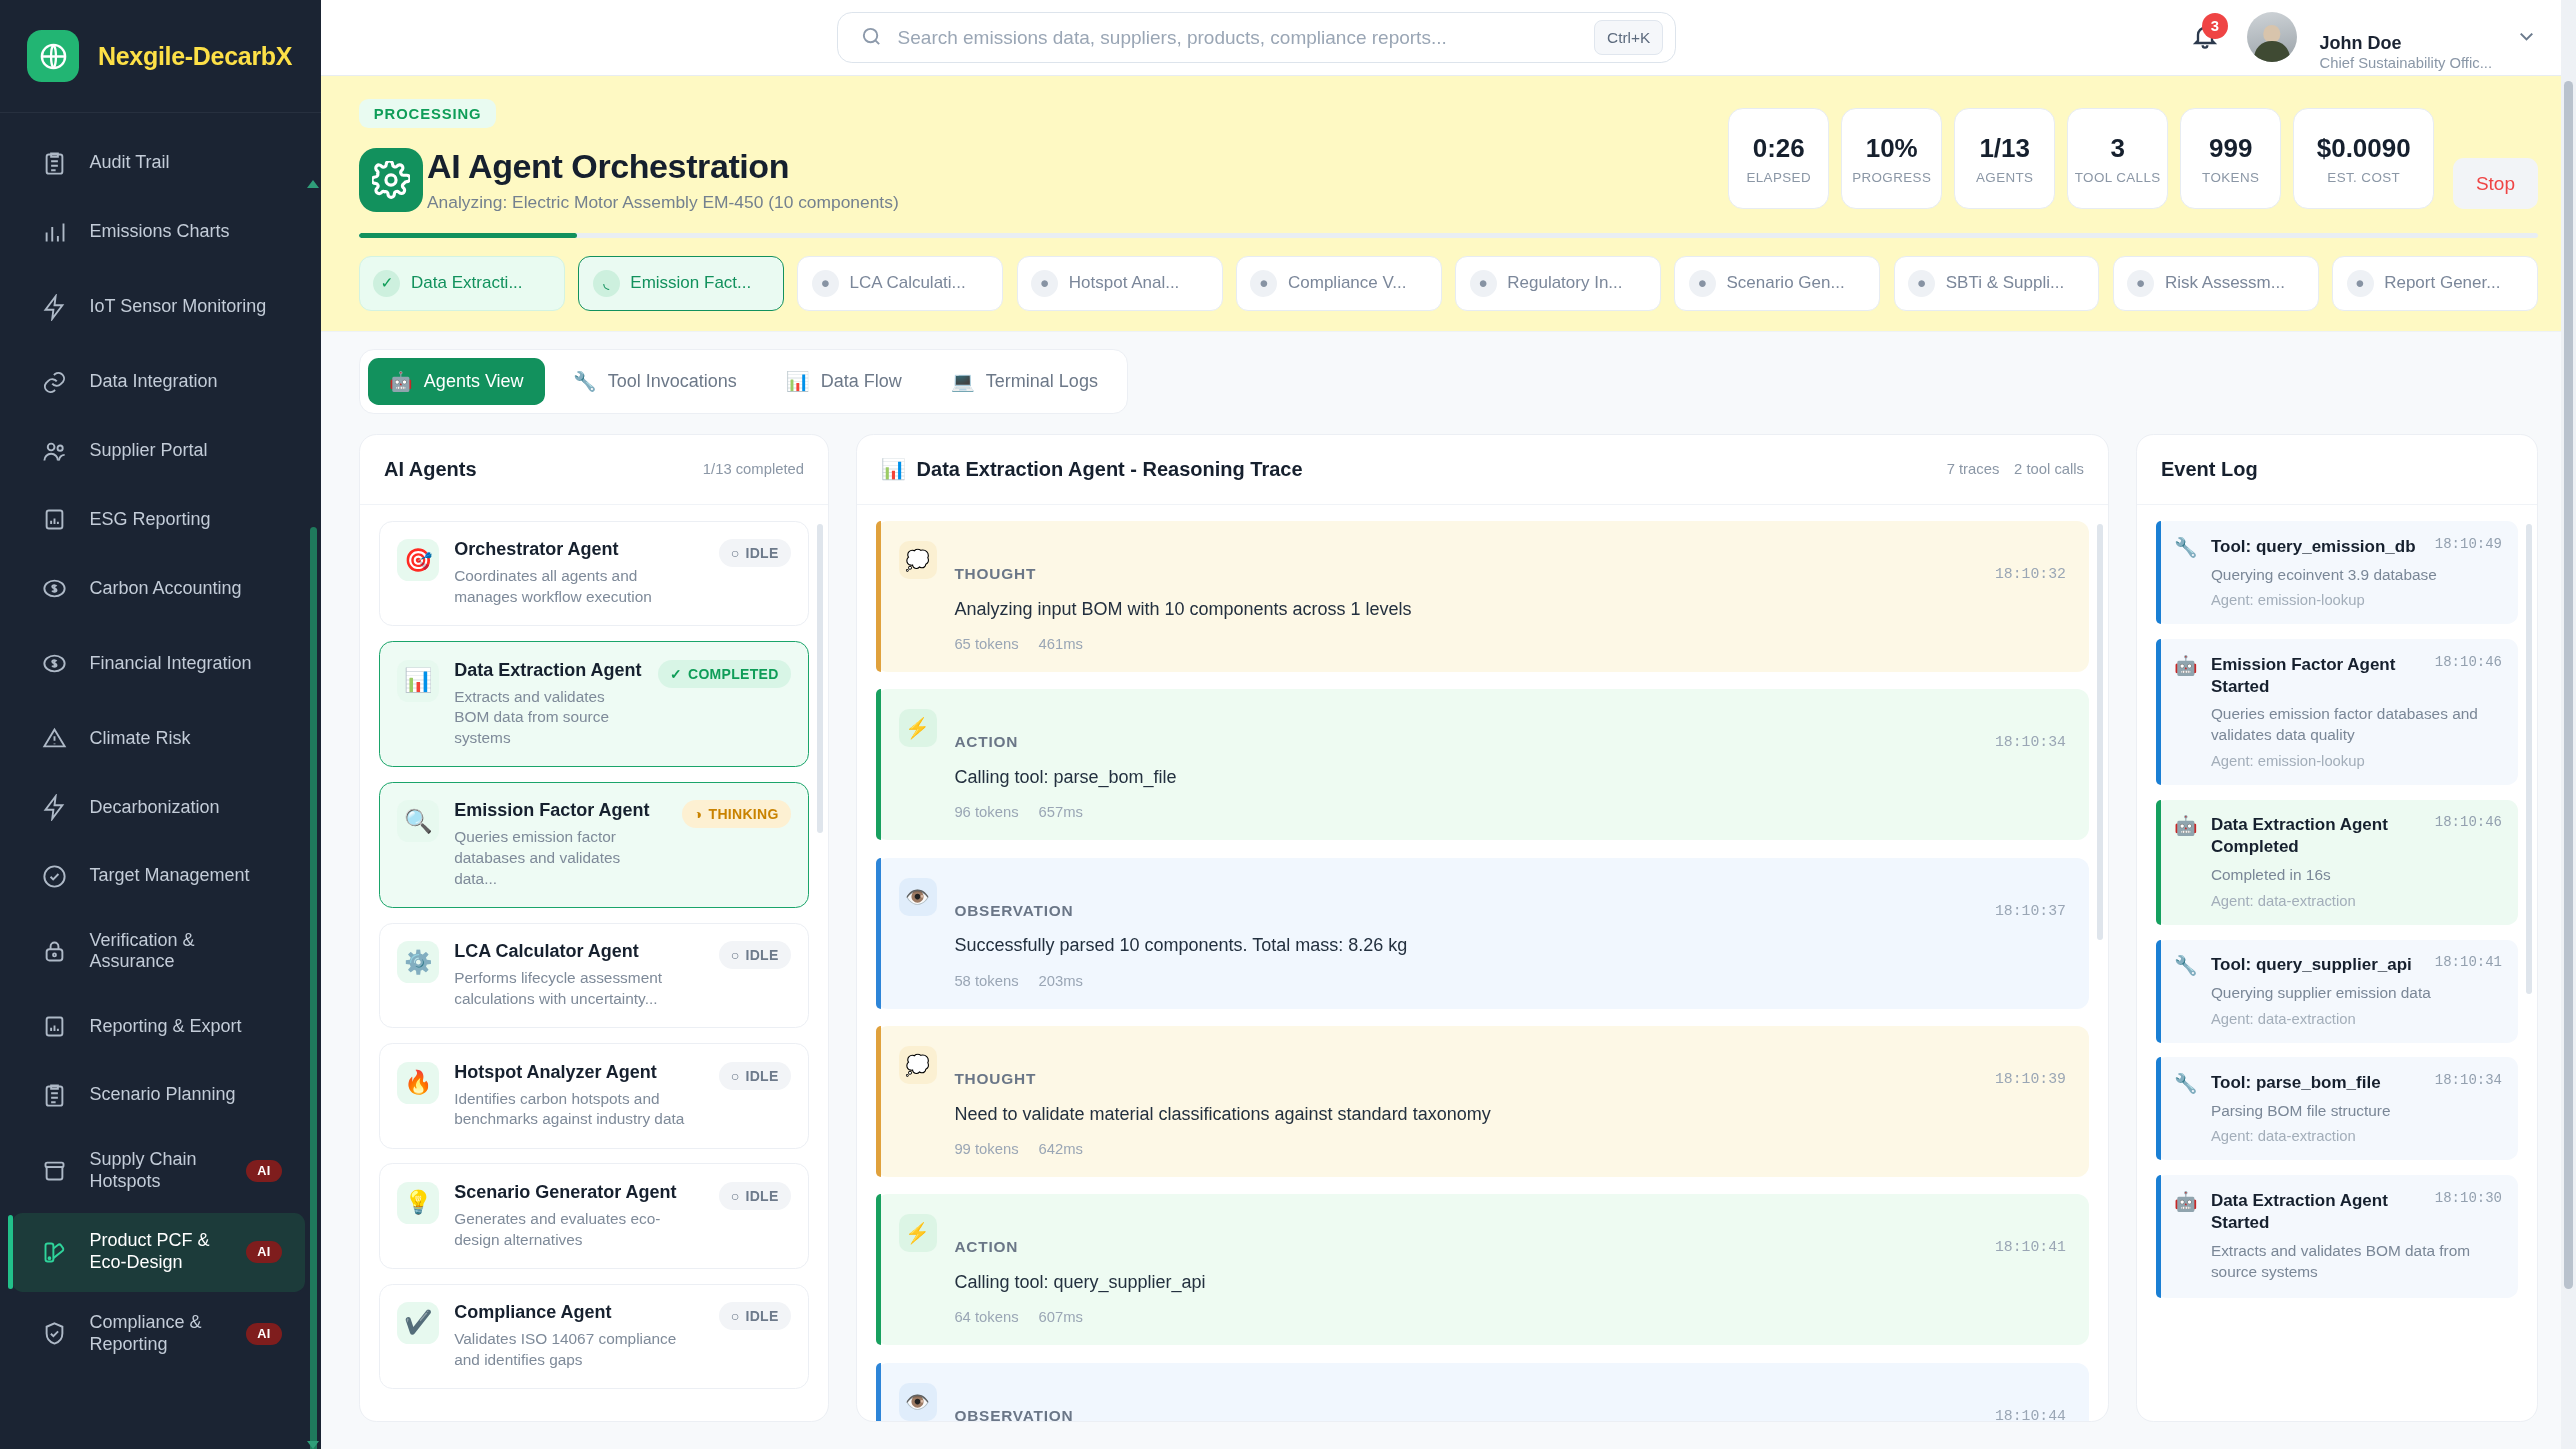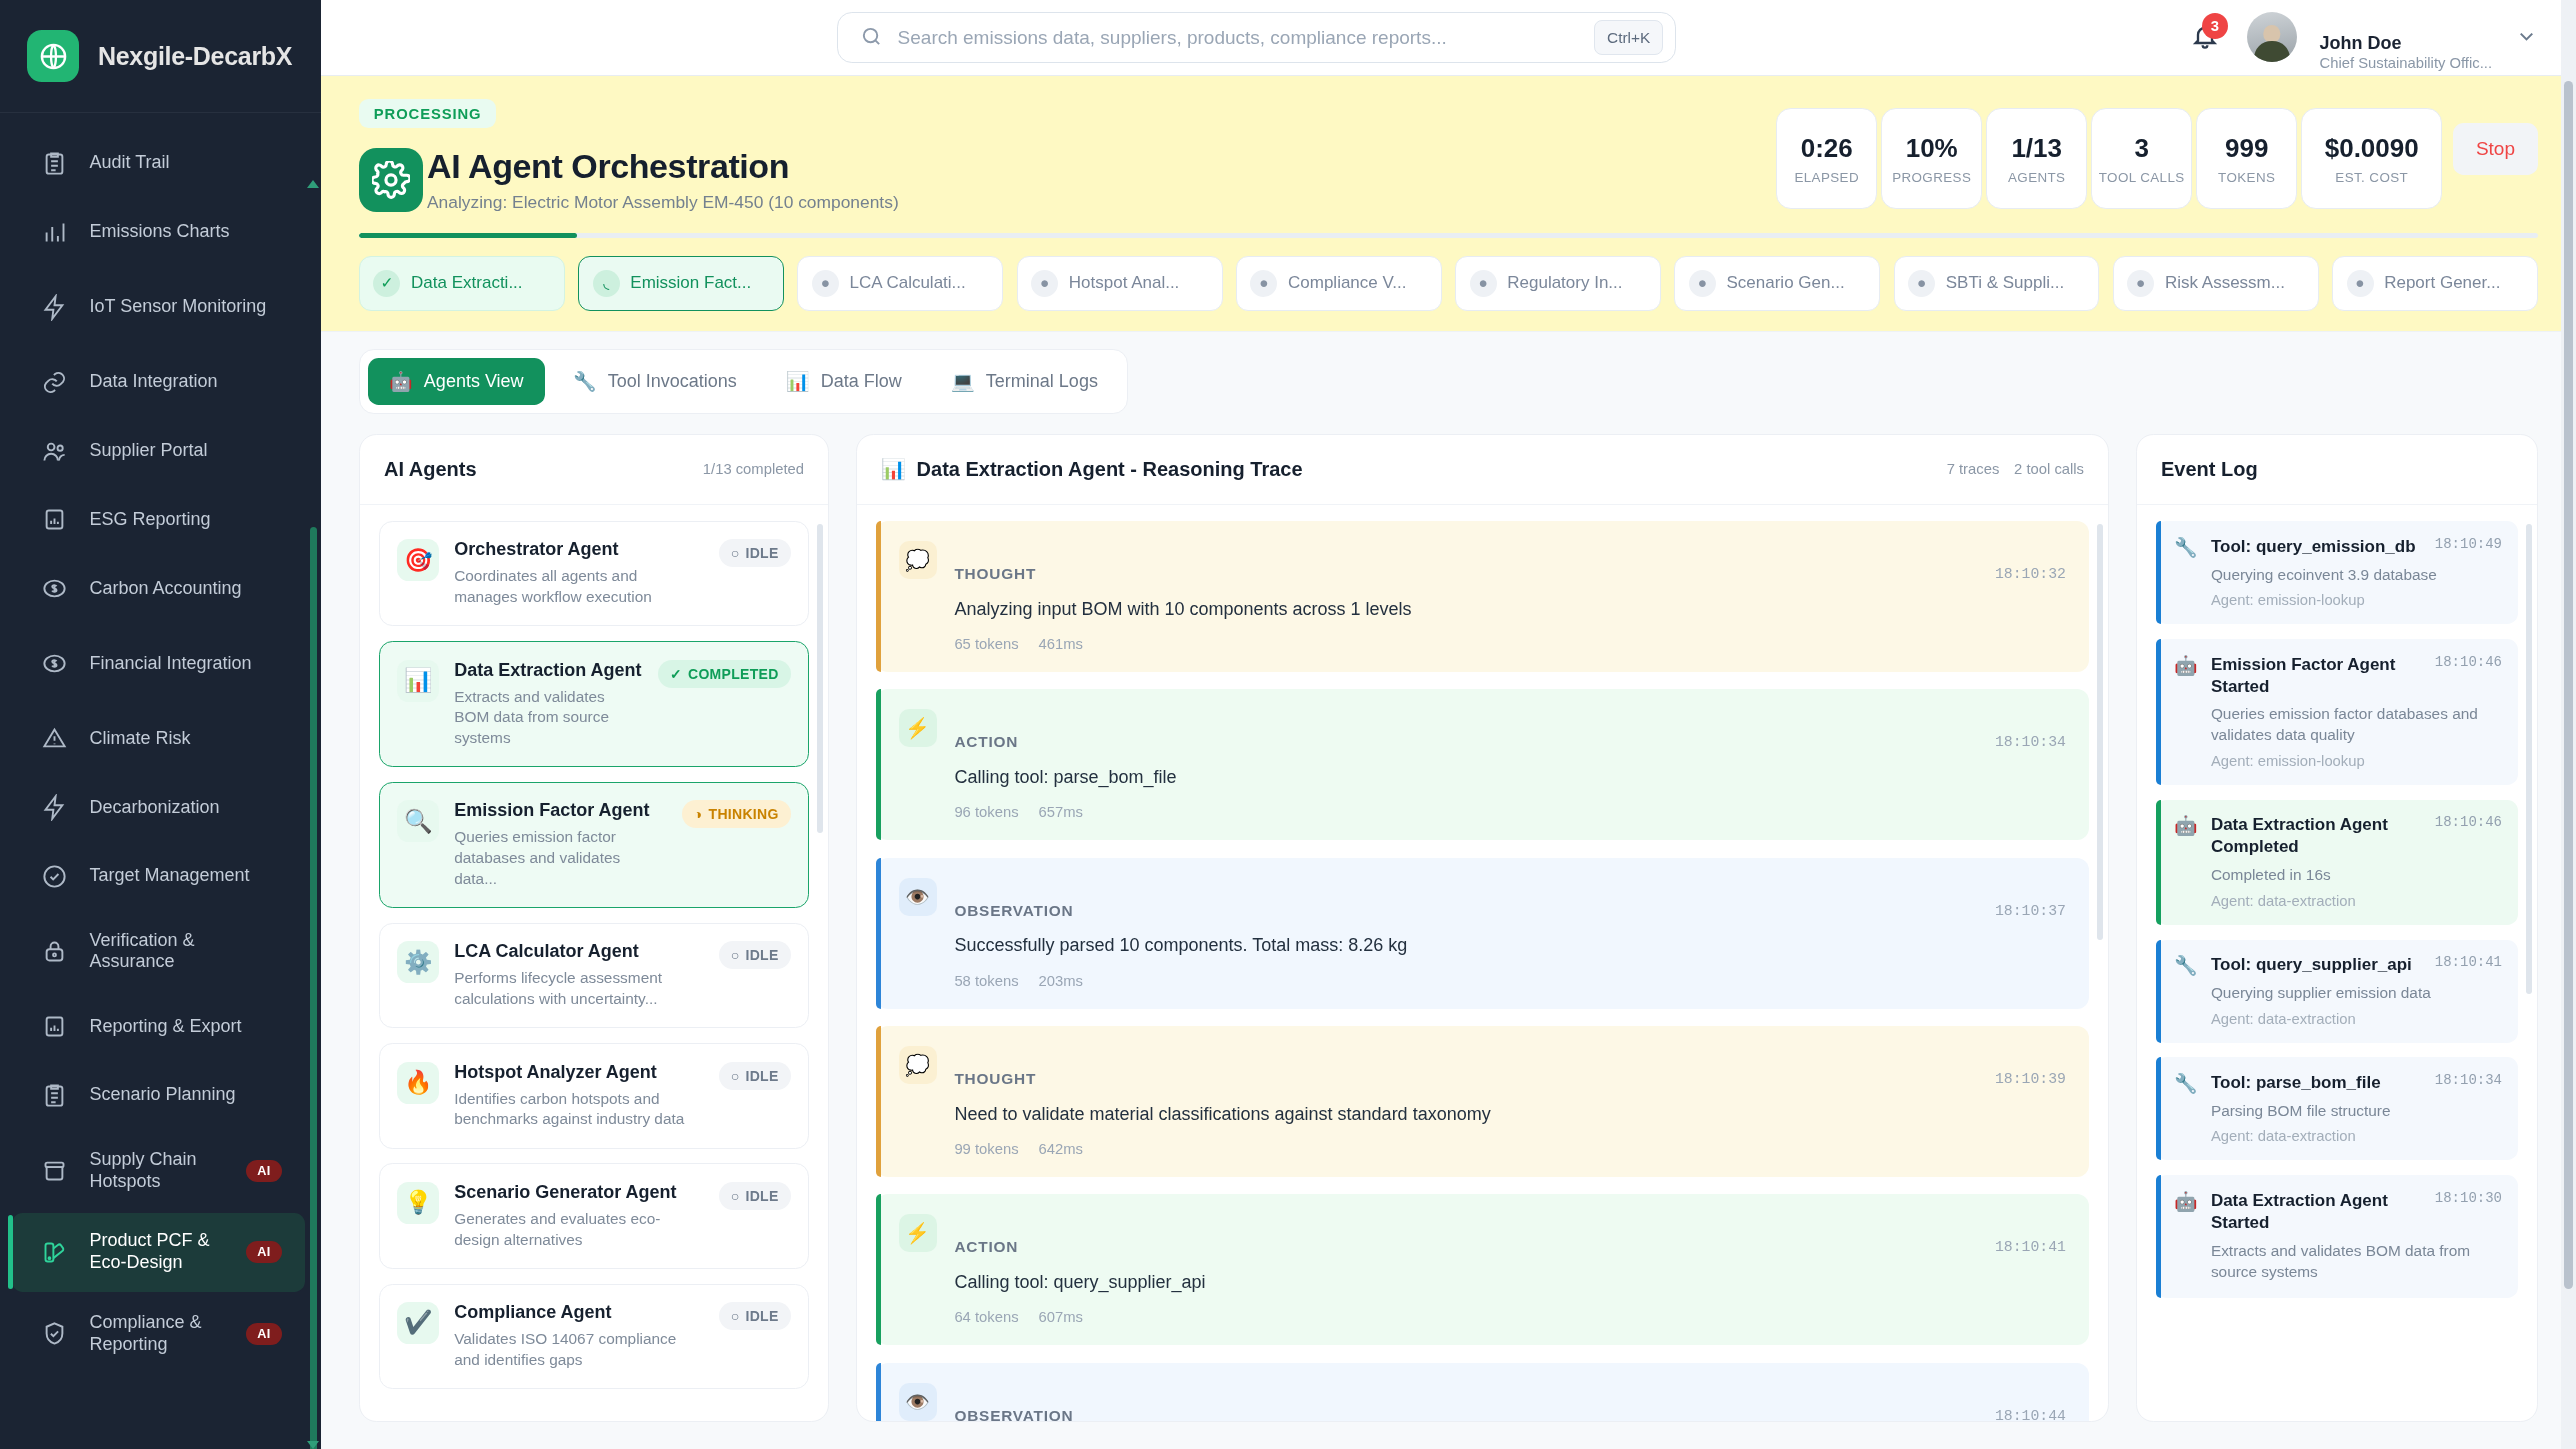--- a/index.html
+++ b/index.html
@@ -15,21 +15,21 @@
   
   .sidebar {
     width:321px; height:1449px; background:#1b2433;
     display:flex; flex-direction:column; flex-shrink:0; position:relative;
   }
   .brand { height:113px; display:flex; align-items:center; gap:19px; padding:0 27px;
            border-bottom:0.7px solid #27303f; flex-shrink:0; }
   .brand-logo { width:52px; height:52px; border-radius:14.8px; background:#22b573;
                 display:flex; align-items:center; justify-content:center; flex-shrink:0;}
   .brand-logo svg { width:31px; height:31px; }
-  .brand-name { color:#e5e5e5; font-size:25px; font-weight:bold; letter-spacing:-0.3px; white-space:nowrap;}
+  .brand-name { color:#fde047; font-size:25px; font-weight:bold; letter-spacing:-0.3px; white-space:nowrap;}
 
   .nav { flex:1; overflow:hidden; padding:17.4px 0 0 0; position:relative; }
   .nav-item {
     display:flex; align-items:center; gap:20px; height:66px;
     padding:0 23px 0 28px; margin:0 16px 2.7px 12px; border-radius:10.7px;
     color:#c3ccd8; font-size:18px; position:relative; cursor:pointer;
   }
   .nav-item .ico { width:29.5px; height:29.5px; flex-shrink:0; display:flex; align-items:center; justify-content:center; }
   .nav-item .ico svg { width:27px; height:27px; stroke:#aeb9c7; fill:none; stroke-width:1.7; }
   .nav-item .lbl { flex:1; line-height:1.22; font-weight:500; }
@@ -85,21 +85,21 @@
   .hdr-left {}
   .pill-processing { display:inline-block; background:#e9fbf1; color:#0f9d58; font-size:14.8px;
                      font-weight:bold; letter-spacing:0.9px; border-radius:9.4px; padding:6.7px 14.8px; }
   .title-row { display:flex; align-items:center; gap:4px; margin-top:19px;}
   .title-icon { width:64px; height:64px; border-radius:17.4px; background:#12915d;
                 display:flex; align-items:center; justify-content:center; flex-shrink:0;}
   .title-icon svg { width:38px; height:38px; stroke:#fff; fill:none; stroke-width:2;}
   .page-title { font-size:34px; font-weight:bold; color:#16202e; letter-spacing:-0.4px;}
   .page-sub { font-size:17.4px; color:#74818f; margin-top:5.4px;}
 
-  .stats { display:flex; align-items:flex-start; gap:4px; padding-top:9.4px;}
+  .stats { display:flex; align-items:flex-end; gap:12px; padding-top:9.4px;}
   .stat { width:101px; height:101px; border:0.7px solid #e7ecf2; border-radius:14.8px; background:#fff;
           display:flex; flex-direction:column; align-items:center; justify-content:center; gap:6.7px;}
   .stat-val { font-size:26px; font-weight:bold; color:#16202e; white-space:nowrap;}
   .stat-lbl { font-size:13.4px; color:#8b97a6; letter-spacing:0.4px; white-space:nowrap;}
   .stat.wide { width:141px; }
   .stop-btn { margin-left:6.7px; margin-top:14.8px; background:#f2f4f7; color:#ef4444; border:none;
               border-radius:10.7px; font-size:19px; font-weight:500; padding:14.8px 23px; cursor:pointer;}
 
   .progress-track { height:5.4px; background:#e9eef3; border-radius:4px; margin:20px 0 0 0; overflow:hidden;}
   .progress-fill { height:100%; width:10%; background:#12915d; border-radius:4px;}

